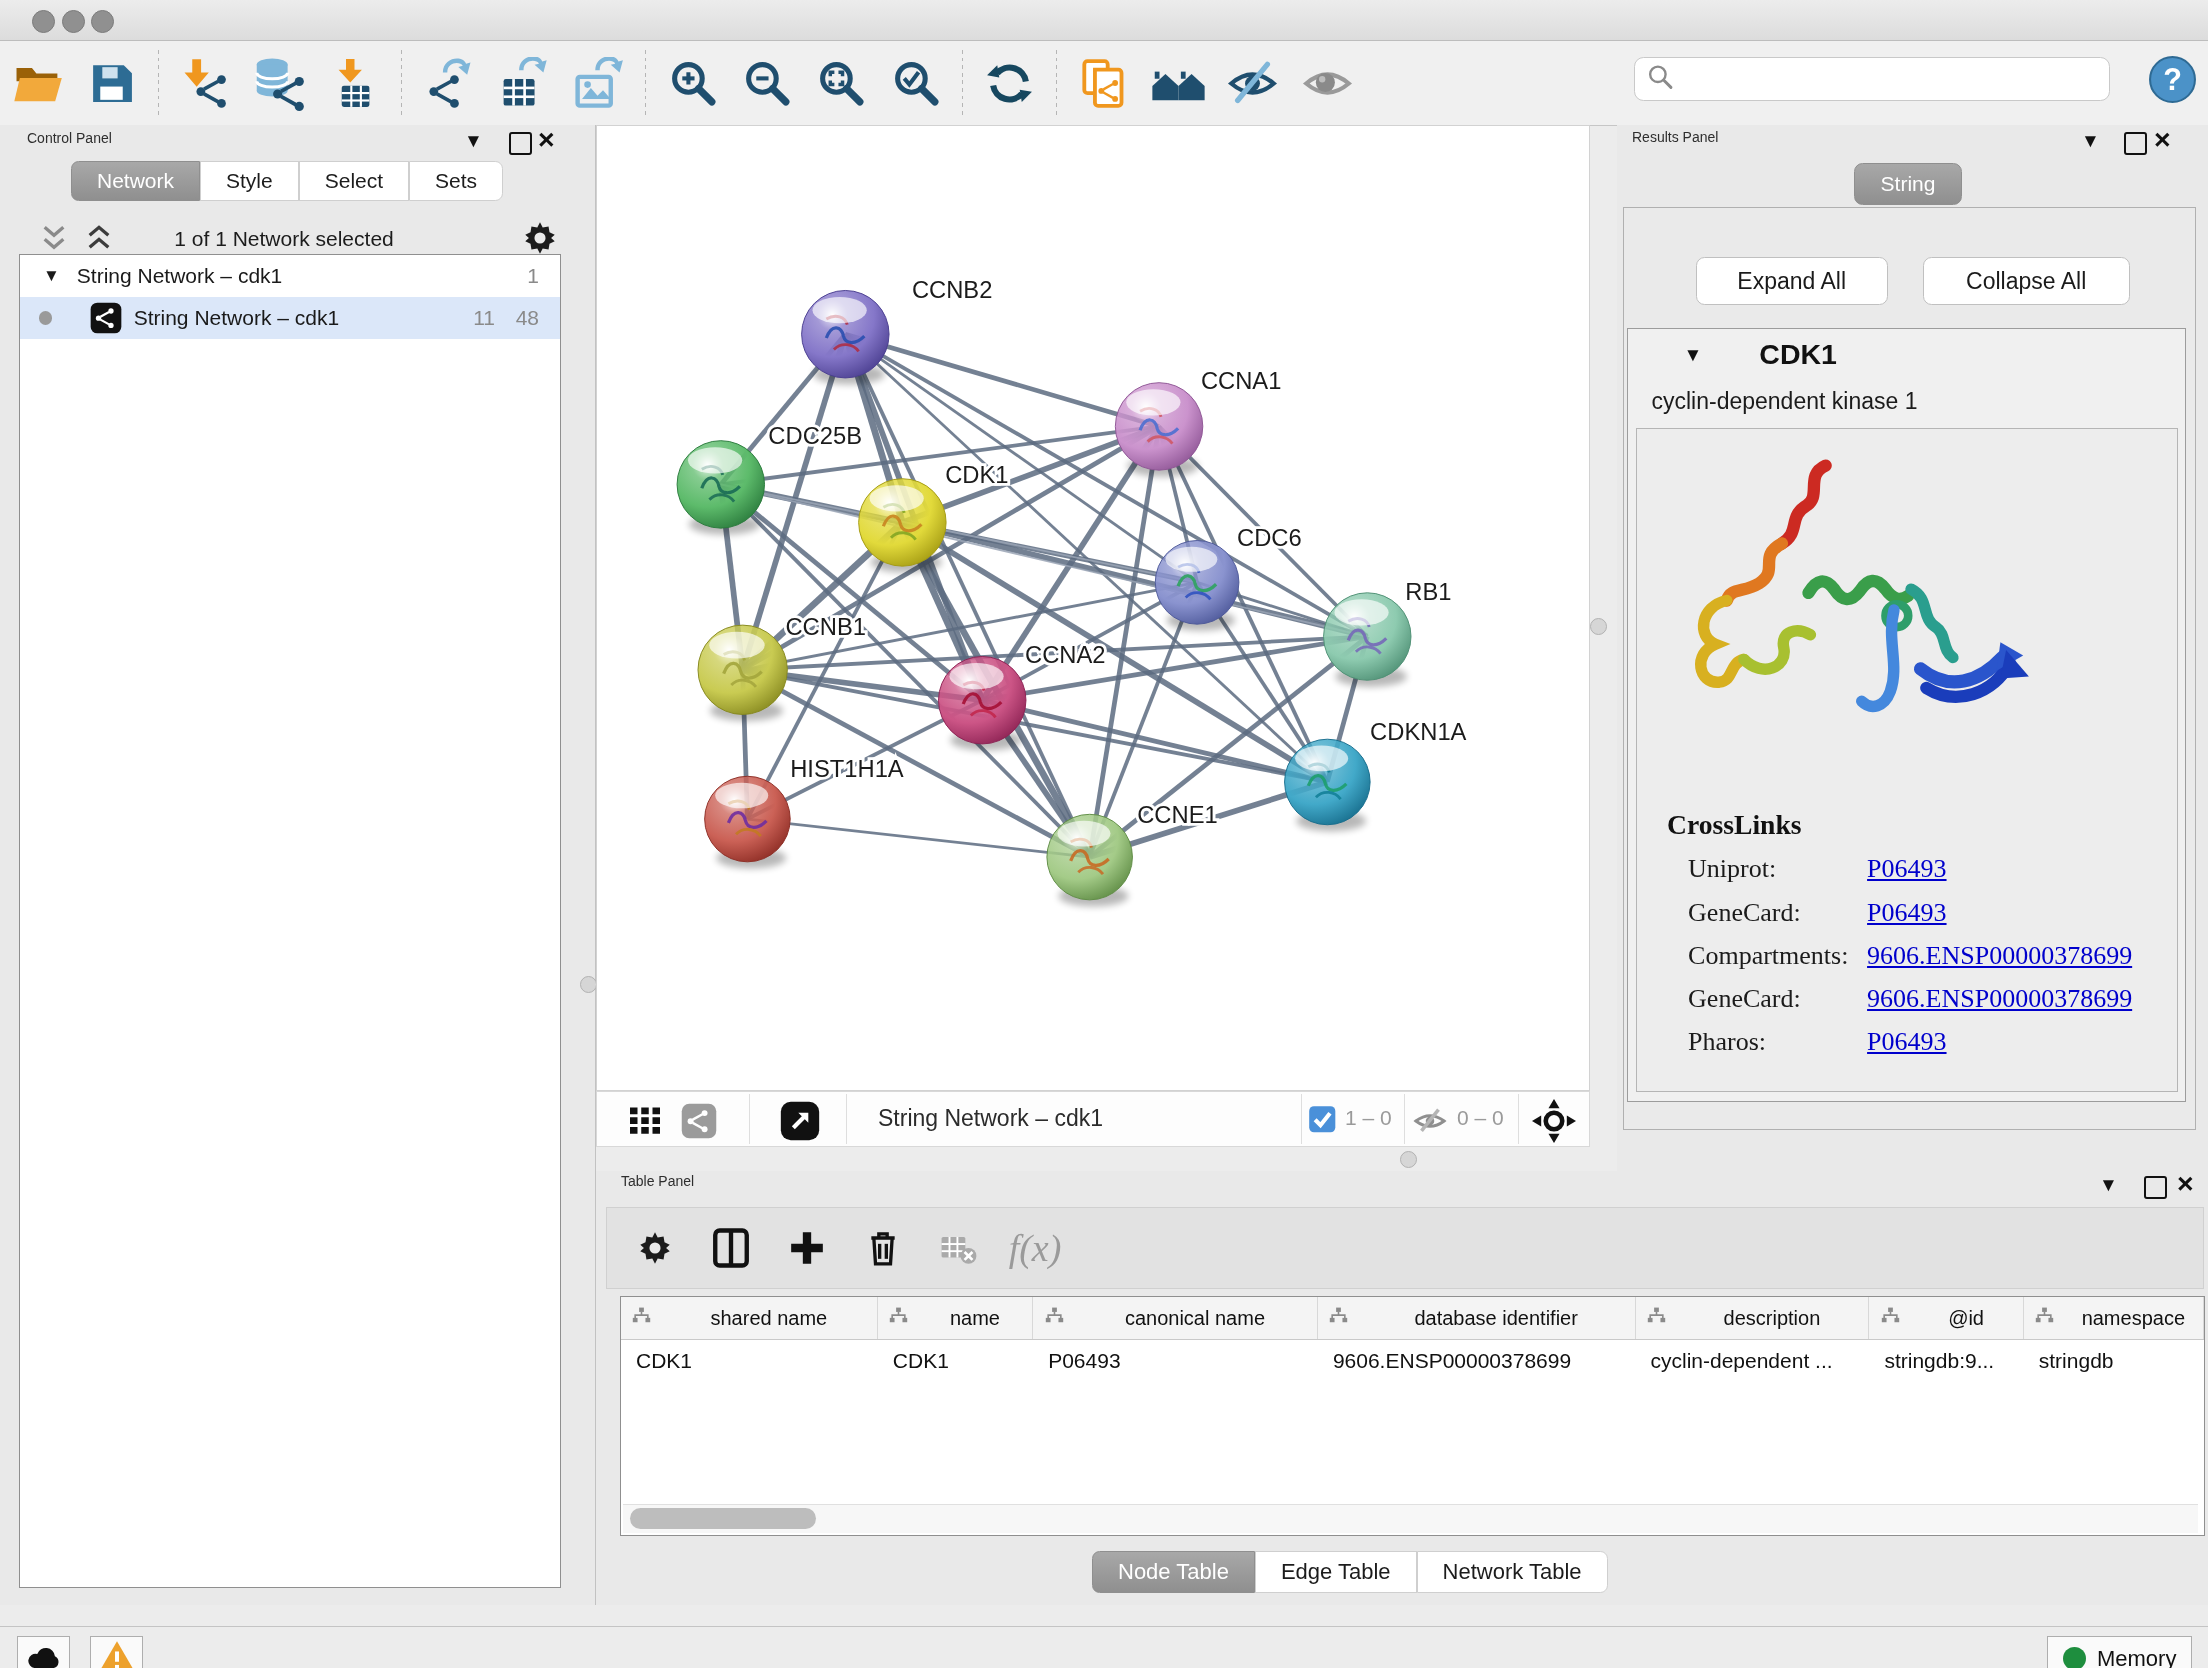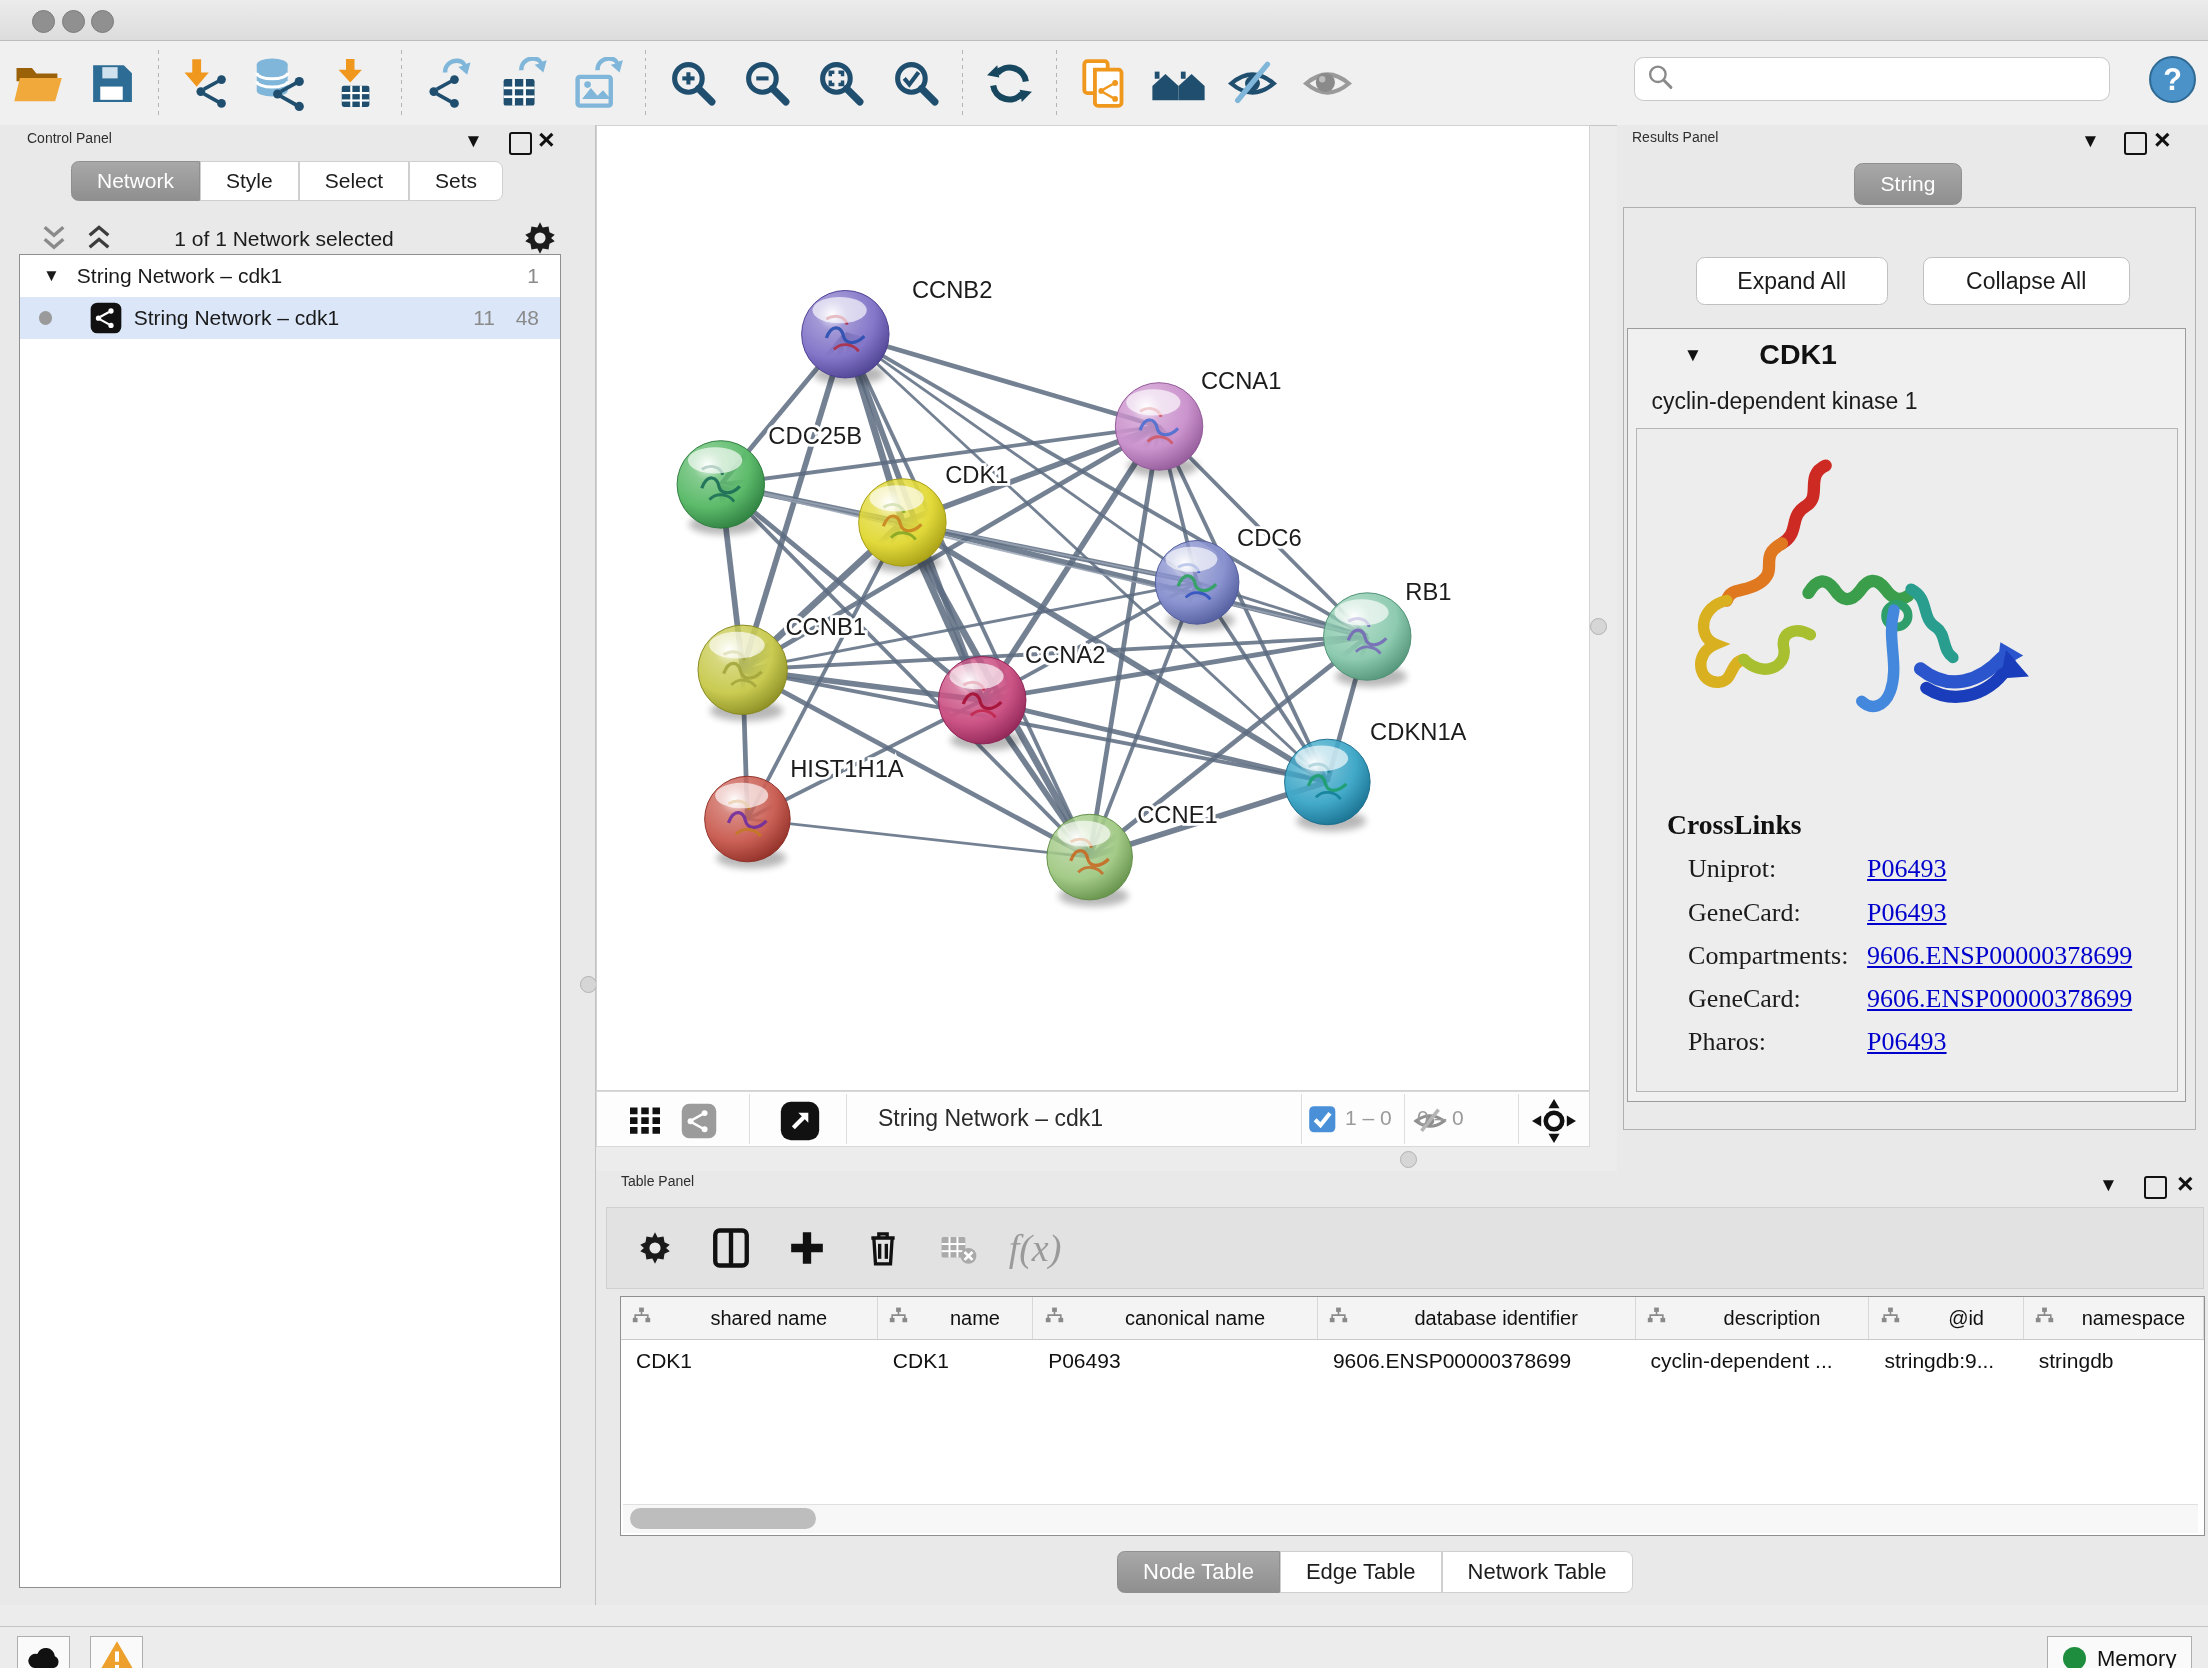--- a/index.html
+++ b/index.html
@@ -75,21 +75,21 @@
   #fx-icon{font-family:"Liberation Serif",serif;font-style:italic;font-size:38px;color:#9a9a9a;}
   #data-table{position:absolute;left:24px;top:125px;width:1583px;height:238px;background:#fff;border:1.9px solid #8f8f8f;overflow:hidden;}
   #tbl-header{display:flex;height:42px;background:#f4f4f4;border-bottom:1px solid #c9c9c9;}
   .th{display:flex;align-items:center;font-size:20px;color:#111;border-right:1px solid #d8d8d8;box-sizing:border-box;overflow:hidden;white-space:nowrap;}
   .th .colicon{margin:0 9.5px 0 11.4px;flex:none;}
   .th span{flex:1;text-align:center;}
   #tbl-row{display:flex;height:42px;font-size:21px;color:#111;align-items:center;}
   .td{padding-left:15px;box-sizing:border-box;overflow:hidden;white-space:nowrap;}
   #tbl-scroll{position:absolute;left:1.9px;bottom:1.9px;width:1575px;height:28.5px;background:#f7f7f7;border-top:1px solid #e0e0e0;}
   #tbl-thumb{position:absolute;left:7.6px;top:3.8px;width:186px;height:21px;background:#bdbdbd;border-radius:10.5px;}
-  #tbl-tabs{position:absolute;left:521px;top:380px;display:flex;}
+  #tbl-tabs{position:absolute;left:496px;top:380px;display:flex;}
   #tbl-tabs .tab{height:42px;font-size:22px;padding:0 25px;}
   #tbl-tabs .tab:first-child{border-radius:7.6px 0 0 7.6px;}
   #tbl-tabs .tab:last-child{border-radius:0 7.6px 7.6px 0;}
   
   #statusbar{left:0;top:1605px;width:2208px;height:63px;background:#ececec;border-top:1px solid #c4c4c4;margin-top:21px;}
   .status-btn{position:absolute;top:8.6px;height:44px;background:#fafafa;border:1.4px solid #aeaeae;
      display:flex;align-items:center;justify-content:center;}
   #memory-btn{left:2047px;width:143px;font-size:22px;color:#111;}
   #memory-dot{width:23px;height:23px;border-radius:50%;background:#1e8e3e;margin-right:11.4px;}
   svg text{font-family:"Liberation Sans",sans-serif;}
@@ -620,21 +620,21 @@
           <rect x="2" y="2" width="44" height="44" rx="8" fill="#4a90d9"></rect>
           <path d="M12 25 21 34 37 14" stroke="#fff" stroke-width="7" fill="none"></path>
         </svg></span>
     <span class="nt-count abs" style="left:748px;top:14.3px">1 – 0</span>
     <span class="nt-sep" style="left:807px"></span>
     <span class="abs" style="left:816px;top:12.4px"><svg width="34" height="34" viewBox="0 0 48 48">
           <path d="M4 24q20-15 40 0q-20 15-40 0z" fill="none" stroke="#8f8f8f" stroke-width="4"></path>
           <circle cx="24" cy="24" r="6" fill="#8f8f8f"></circle>
           <line x1="12" y1="38" x2="36" y2="8" stroke="#b5b5b5" stroke-width="5"></line>
         </svg></span>
-    <span class="nt-count abs" style="left:820px;top:14.3px">0 – 0</span>
+    <span class="nt-count abs" style="left:860px;top:14.3px">0 – 0</span>
     <span class="nt-sep" style="left:921px"></span>
     <span class="abs" style="left:935px;top:6.7px"><svg width="44" height="44" viewBox="0 0 48 48">
           <circle cx="24" cy="24" r="9" fill="none" stroke="#111" stroke-width="5"></circle>
           <g fill="#111">
             <polygon points="24,0 30,10 18,10"></polygon>
             <polygon points="24,48 30,38 18,38"></polygon>
             <polygon points="0,24 10,18 10,30"></polygon>
             <polygon points="48,24 38,18 38,30"></polygon>
           </g>
         </svg></span>

